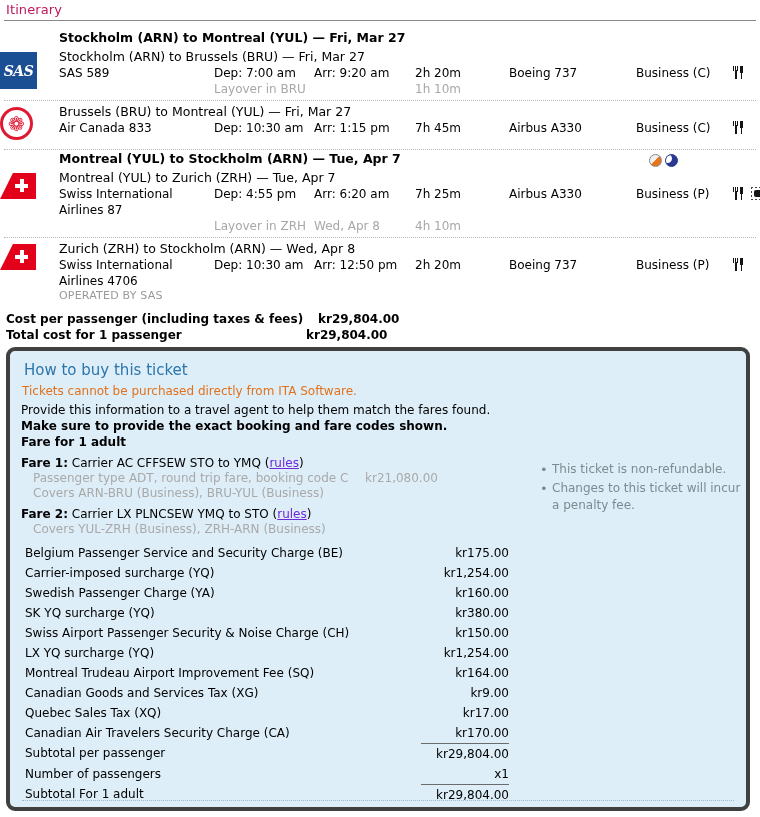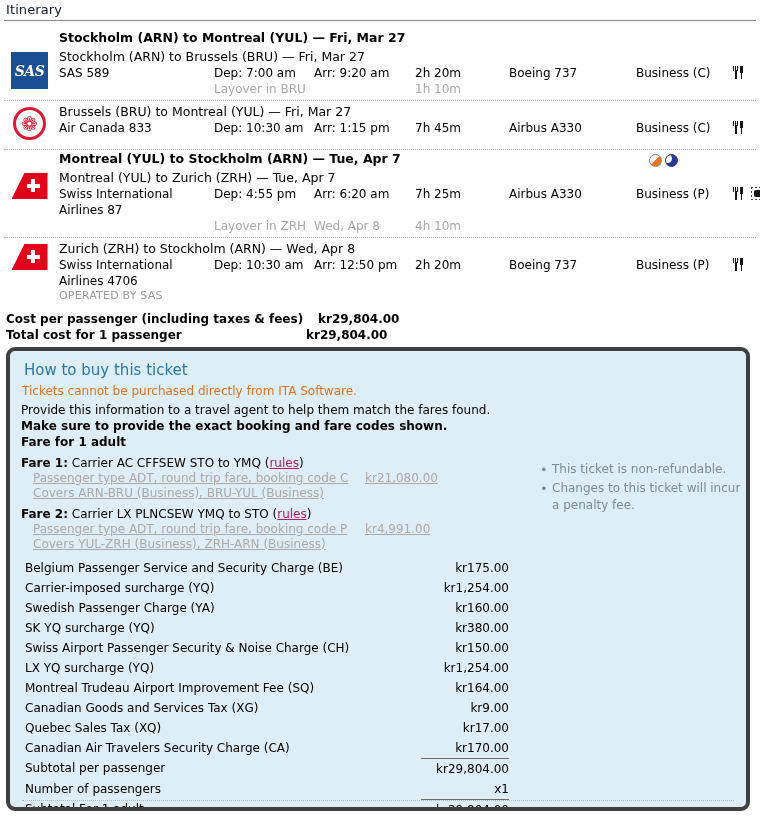--- a/index.html
+++ b/index.html
@@ -15,21 +15,21 @@
     color: #000000;
     overflow: hidden;
     position: relative;
   }
 
   
   .page-header {
     padding: 2px 0 0 6px;
   }
   .page-title {
-    color: #0f172a;
+    color: #be185d;
     font-size: 13px;
     line-height: 16px;
     letter-spacing: 0.1px;
   }
   .header-rule {
     height: 0;
     border-top: 1px solid #8a8a8a;
     margin: 2px 4px 0 4px;
   }
 
@@ -86,21 +86,21 @@
     display: flex;
     align-items: flex-start;
     padding-top: 3px;
     padding-bottom: 2px;
     min-height: 42px;
   }
   .logo-cell {
     width: 59px;
     flex: 0 0 59px;
     display: flex;
-    justify-content: center;
+    justify-content: flex-start;
     padding-top: 3px;
   }
   .row-body {
     flex: 1 1 auto;
     min-width: 0;
   }
   .route-line {
     font-size: 12.5px;
     line-height: 16px;
     white-space: nowrap;
@@ -299,25 +299,24 @@
   .buy-strong { font-weight: bold; line-height: 16px; }
 
   .fare-block { margin-top: 5px; }
   .fare-title { line-height: 16px; }
   .fare-title b { font-weight: bold; }
   .fare-sub {
     color: #a9a9a9;
     line-height: 15px;
     padding-left: 12px;
     display: flex;
-    text-decoration: underline;
   }
   .fare-sub .ftext { flex: 0 0 332px; }
   a.rules {
-    color: #be185d;
+    color: #6d28d9;
     text-decoration: underline;
   }
 
   .charge-row {
     display: flex;
     line-height: 20px;
     padding-left: 4px;
   }
   .charge-label { flex: 0 0 396px; }
   .charge-amt {
@@ -491,24 +490,20 @@
               <div class="ftext">Passenger type ADT, round trip fare, booking code C</div>
               <div>kr21,080.00</div>
             </div>
             <div class="fare-sub">
               <div class="ftext">Covers ARN-BRU (Business), BRU-YUL (Business)</div>
             </div>
           </div>
           <div class="fare-block">
             <div class="fare-title"><b>Fare 2:</b><span> Carrier LX PLNCSEW YMQ to STO (</span><a class="rules" href="#">rules</a><span>)</span></div>
             <div class="fare-sub">
-              <div class="ftext">Passenger type ADT, round trip fare, booking code P</div>
-              <div>kr4,991.00</div>
-            </div>
-            <div class="fare-sub">
               <div class="ftext">Covers YUL-ZRH (Business), ZRH-ARN (Business)</div>
             </div>
           </div>
         </div>
       <div id="charges-root" style="margin-top: 6px;">
           <div class="charge-row">
             <div class="charge-label">Belgium Passenger Service and Security Charge (BE)</div>
             <div class="charge-amt">kr175.00</div>
           </div>
           <div class="charge-row">

